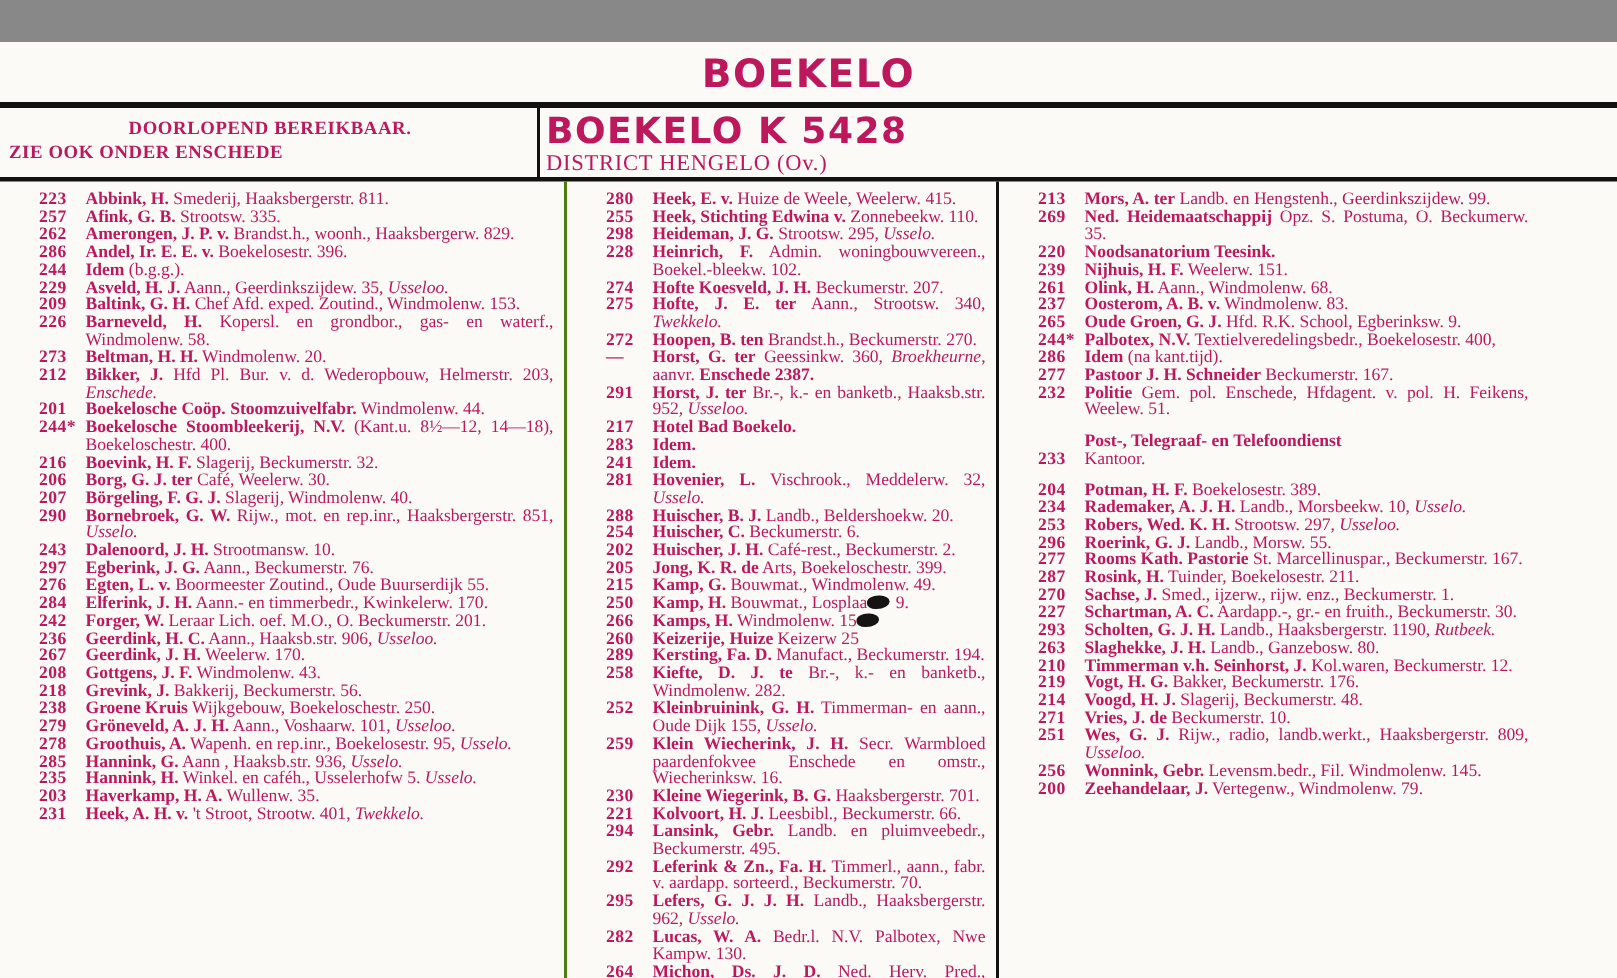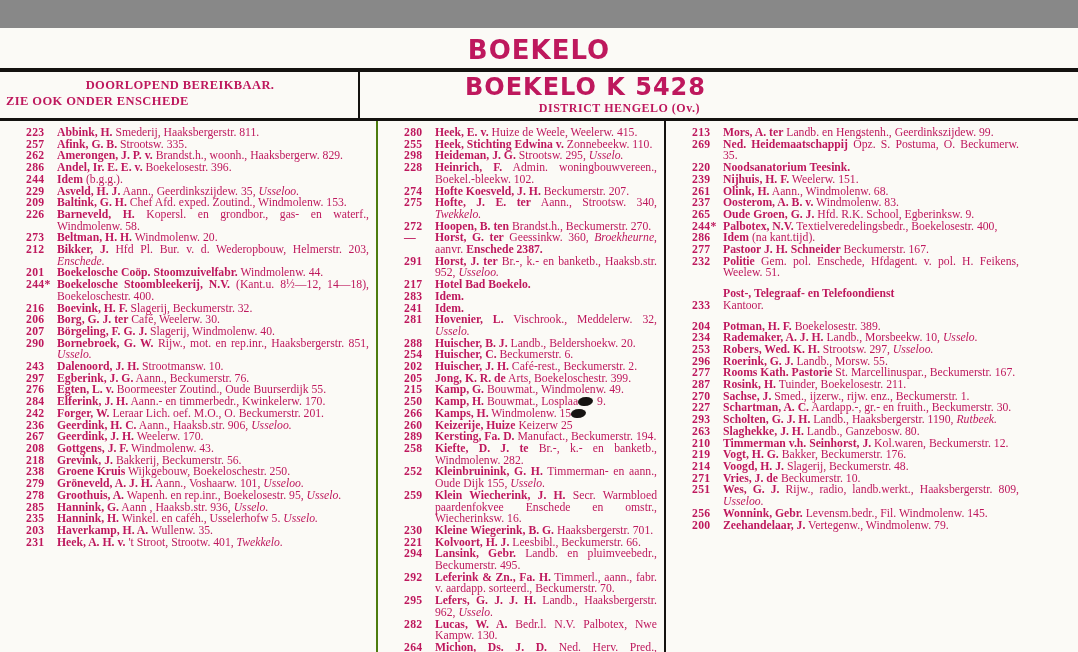--- a/index.html
+++ b/index.html
@@ -50,33 +50,33 @@
     font-weight:bold;
     font-size:12.5px;
     line-height:16px;
     letter-spacing:.4px;
   }
   .hdr-center .c1{text-align:center;}
   .hdr-center .c2{text-align:left;}
   .hdr-right{
     width:360px;
     padding:3px 14px 0 4px;
-    text-align:right;
+    text-align:left;
   }
   .hdr-right .kt{
     font-family:"DejaVu Sans","Liberation Sans",sans-serif;
     font-weight:bold;
     font-size:24px;
     line-height:25px;
     letter-spacing:1px;
     white-space:nowrap;
   }
   .hdr-right .ks{
-    font-weight:bold;
-    font-size:12px;
+    font-weight:normal;
+    font-size:15px;
     letter-spacing:.5px;
     padding-right:6px;
     padding-top:1px;
   }
   
   .body{
     display:flex;
     height:540px;
     align-items:stretch;
   }

